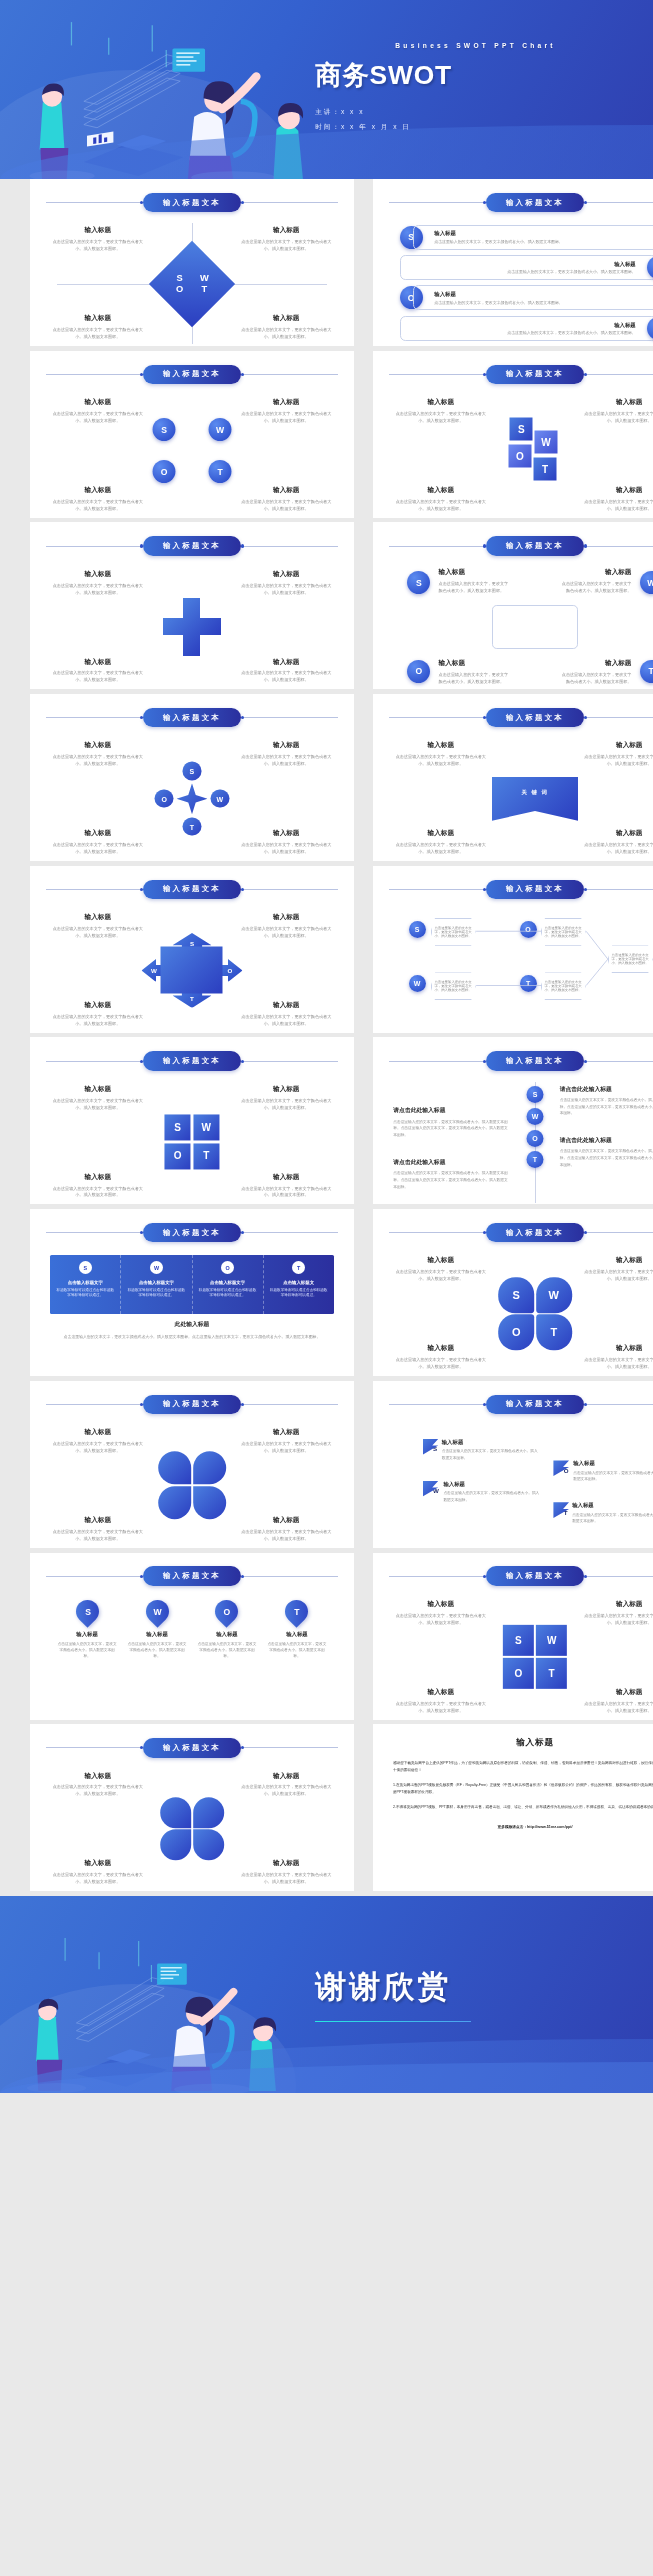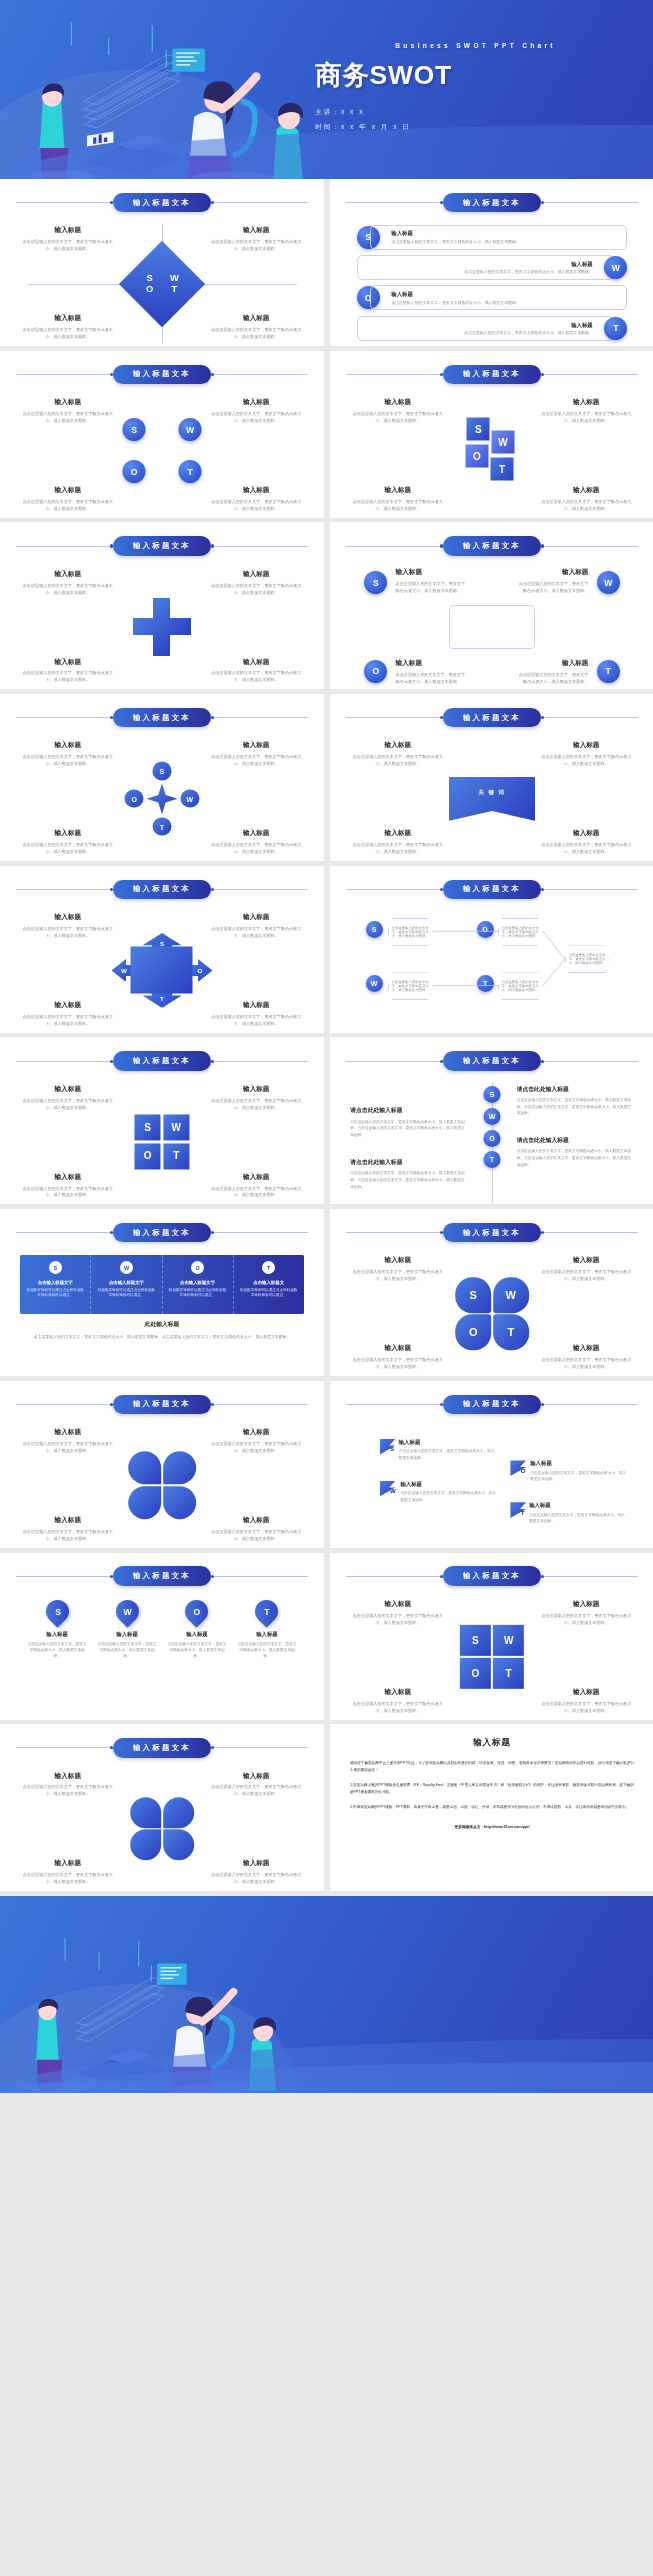--- a/index.html
+++ b/index.html
@@ -44,21 +44,21 @@
   .hero-meta div {
     color:#e8eeff; font-size:6.6px; letter-spacing:2px; margin-bottom:5.4px;
   }
   .closing-title {
     color:#fff; font-size:31px; font-weight:bold; letter-spacing:3.1px;
     text-shadow:1.6px 1.6px 2.3px rgba(0,0,0,.22);
   }
   .closing-rule { width:156px; height:1.6px; background:linear-gradient(90deg,#25e8e0,#4ea0f0); margin-top:12.4px; }
 
   
-  .row { display:flex; gap:6px; padding:0 0 4.7px 0; }
+  .row { display:flex; gap:19px; padding:0 0 4.7px 0;margin-left:30px; }
   .slide {
     position:relative; width:324px; height:167px; background:#fff;
     overflow:hidden; flex:0 0 324px;
   }
   .slide-inner { position:absolute; inset:0; padding:9.3px 15.6px; }
 
   
   .hdr { display:flex; align-items:center; justify-content:center; margin-top:4.7px; }
   .hdr .line { flex:1; height:0.8px; background:#b9c3e2; position:relative; }
   .hdr .line.l::after, .hdr .line.r::before {
@@ -1052,16 +1052,20 @@
       <path d="M286 152 q22 -16 44 -42" stroke="#ffd9d9" stroke-width="11" fill="none" stroke-linecap="round"></path>
       <path d="M300 216 q26 -8 28 -46 q2 -22 -18 -24" stroke="#2fa8e8" stroke-width="7" fill="none"></path>
       <path d="M356 180 q14 -14 28 2 l6 68 h-38 z" fill="#2cd4d9"></path>
       <circle cx="372" cy="166" r="14" fill="#ffd9d9"></circle>
       <path d="M358 164 q0 -18 16 -18 q18 0 16 20 q-6 -10 -18 -8 q-10 2 -14 6z" fill="#2b2666"></path>
       <ellipse cx="80" cy="246" rx="42" ry="7" fill="#7f9ae8" opacity=".4"></ellipse>
       <ellipse cx="300" cy="248" rx="54" ry="8" fill="#7f9ae8" opacity=".4"></ellipse>
     </svg>
     <div class="wave"></div>
     <div class="wave2"></div>
+    <div class="hero-text">
+      <div class="closing-title">谢谢欣赏</div>
+      <div class="closing-rule"></div>
+    </div>
   </section>
 
 </div>
 
 
 </body></html>

